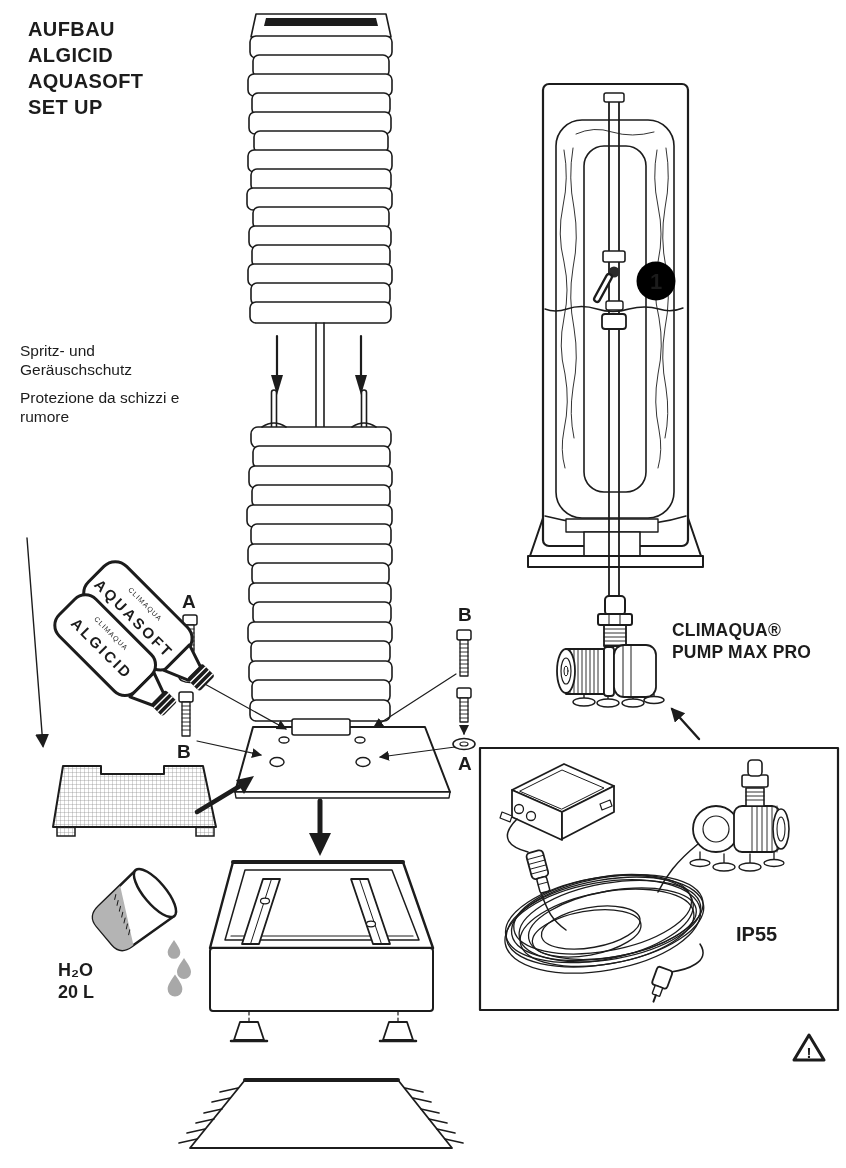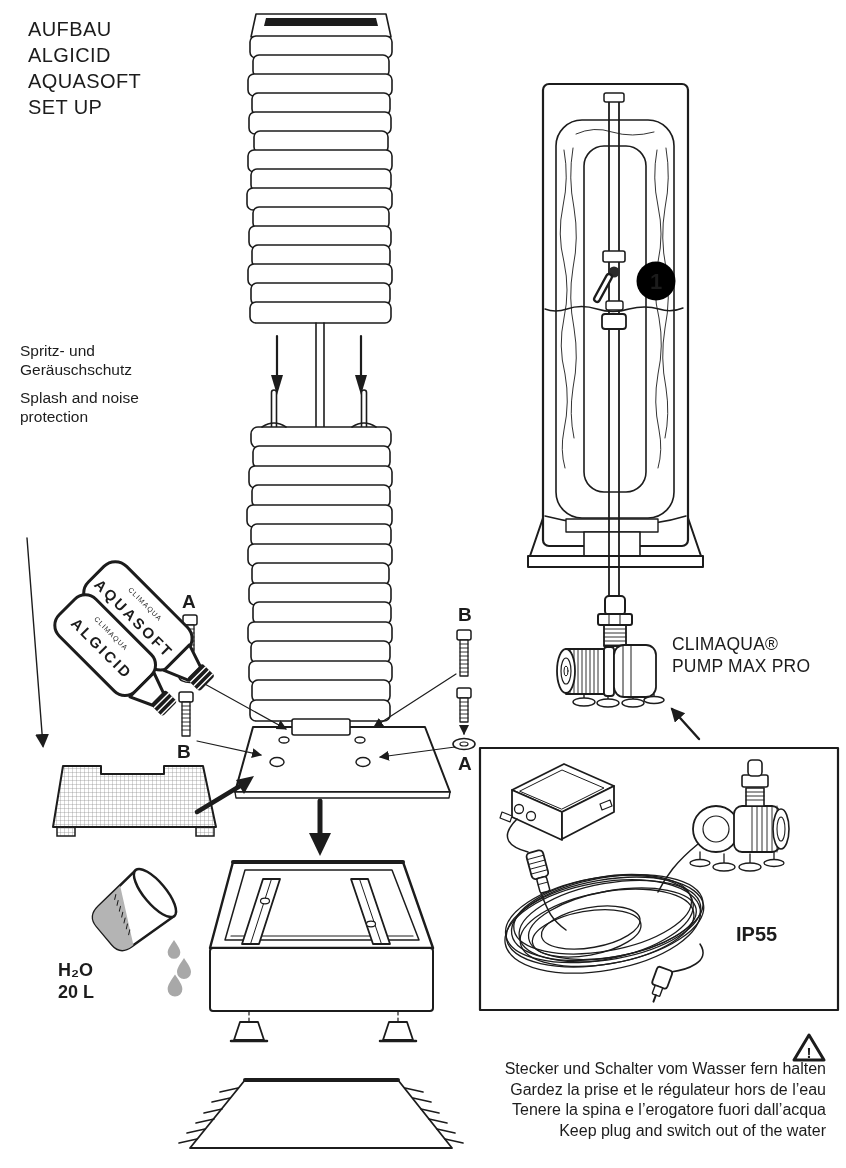--- a/index.html
+++ b/index.html
@@ -1,22 +1,22 @@
 <!DOCTYPE html>
 <html><head>
 <meta charset="utf-8">
 <style>
   html,body{margin:0;padding:0;background:#fff}
   .page{position:relative;width:846px;height:1168px;background:#fff;overflow:hidden;
         font-family:"Liberation Sans","DejaVu Sans",sans-serif;color:#1c1c1c}
   .abs{position:absolute}
-  .heading{left:28px;top:16px;font-size:20px;font-weight:normal;line-height:26px;letter-spacing:.4px}
+  .heading{left:28px;top:16px;font-size:20px;font-weight:bold;line-height:26px;letter-spacing:.4px}
   .notes{left:20px;top:341px;width:170px;font-size:15.5px;line-height:19px}
   .notes p{margin:0 8px 9px 0}
-  .pump-label{left:672px;top:633px;font-size:17.5px;font-weight:normal;line-height:22px;letter-spacing:.2px}
+  .pump-label{left:672px;top:619px;font-size:17.5px;font-weight:bold;line-height:22px;letter-spacing:.2px}
   .warning{right:20px;top:1059px;width:420px;text-align:right;font-size:16px;line-height:20.5px}
   .warning div{white-space:nowrap}
   svg.art{position:absolute;left:0;top:0}
   .ln{stroke:#1c1c1c;fill:none;stroke-linecap:round;stroke-linejoin:round}
   .fw{fill:#ffffff;stroke:#1c1c1c;stroke-linecap:round;stroke-linejoin:round}
   .fk{fill:#1c1c1c;stroke:none}
   text{font-family:"Liberation Sans","DejaVu Sans",sans-serif;fill:#1c1c1c}
 </style>
 </head>
 <body>
@@ -369,28 +369,22 @@
 
   <div class="abs heading">
     <div>AUFBAU</div>
     <div>ALGICID</div>
     <div>AQUASOFT</div>
     <div>SET UP</div>
   </div>
 
   <div class="abs notes">
     <p>Spritz- und Geräuschschutz</p>
-    <p>Splash and noise protection</p>
+    <p>Protezione da schizzi e rumore</p>
   </div>
 
   <div class="abs pump-label">
     <div>CLIMAQUA®</div>
     <div>PUMP MAX PRO</div>
   </div>
 
-  <div class="abs warning">
-    <div>Stecker und Schalter vom Wasser fern halten</div>
-    <div>Gardez la prise et le régulateur hors de l’eau</div>
-    <div>Tenere la spina e l’erogatore fuori dall’acqua</div>
-    <div>Keep plug and switch out of the water</div>
-  </div>
 
 </div>
 
 </body></html>

